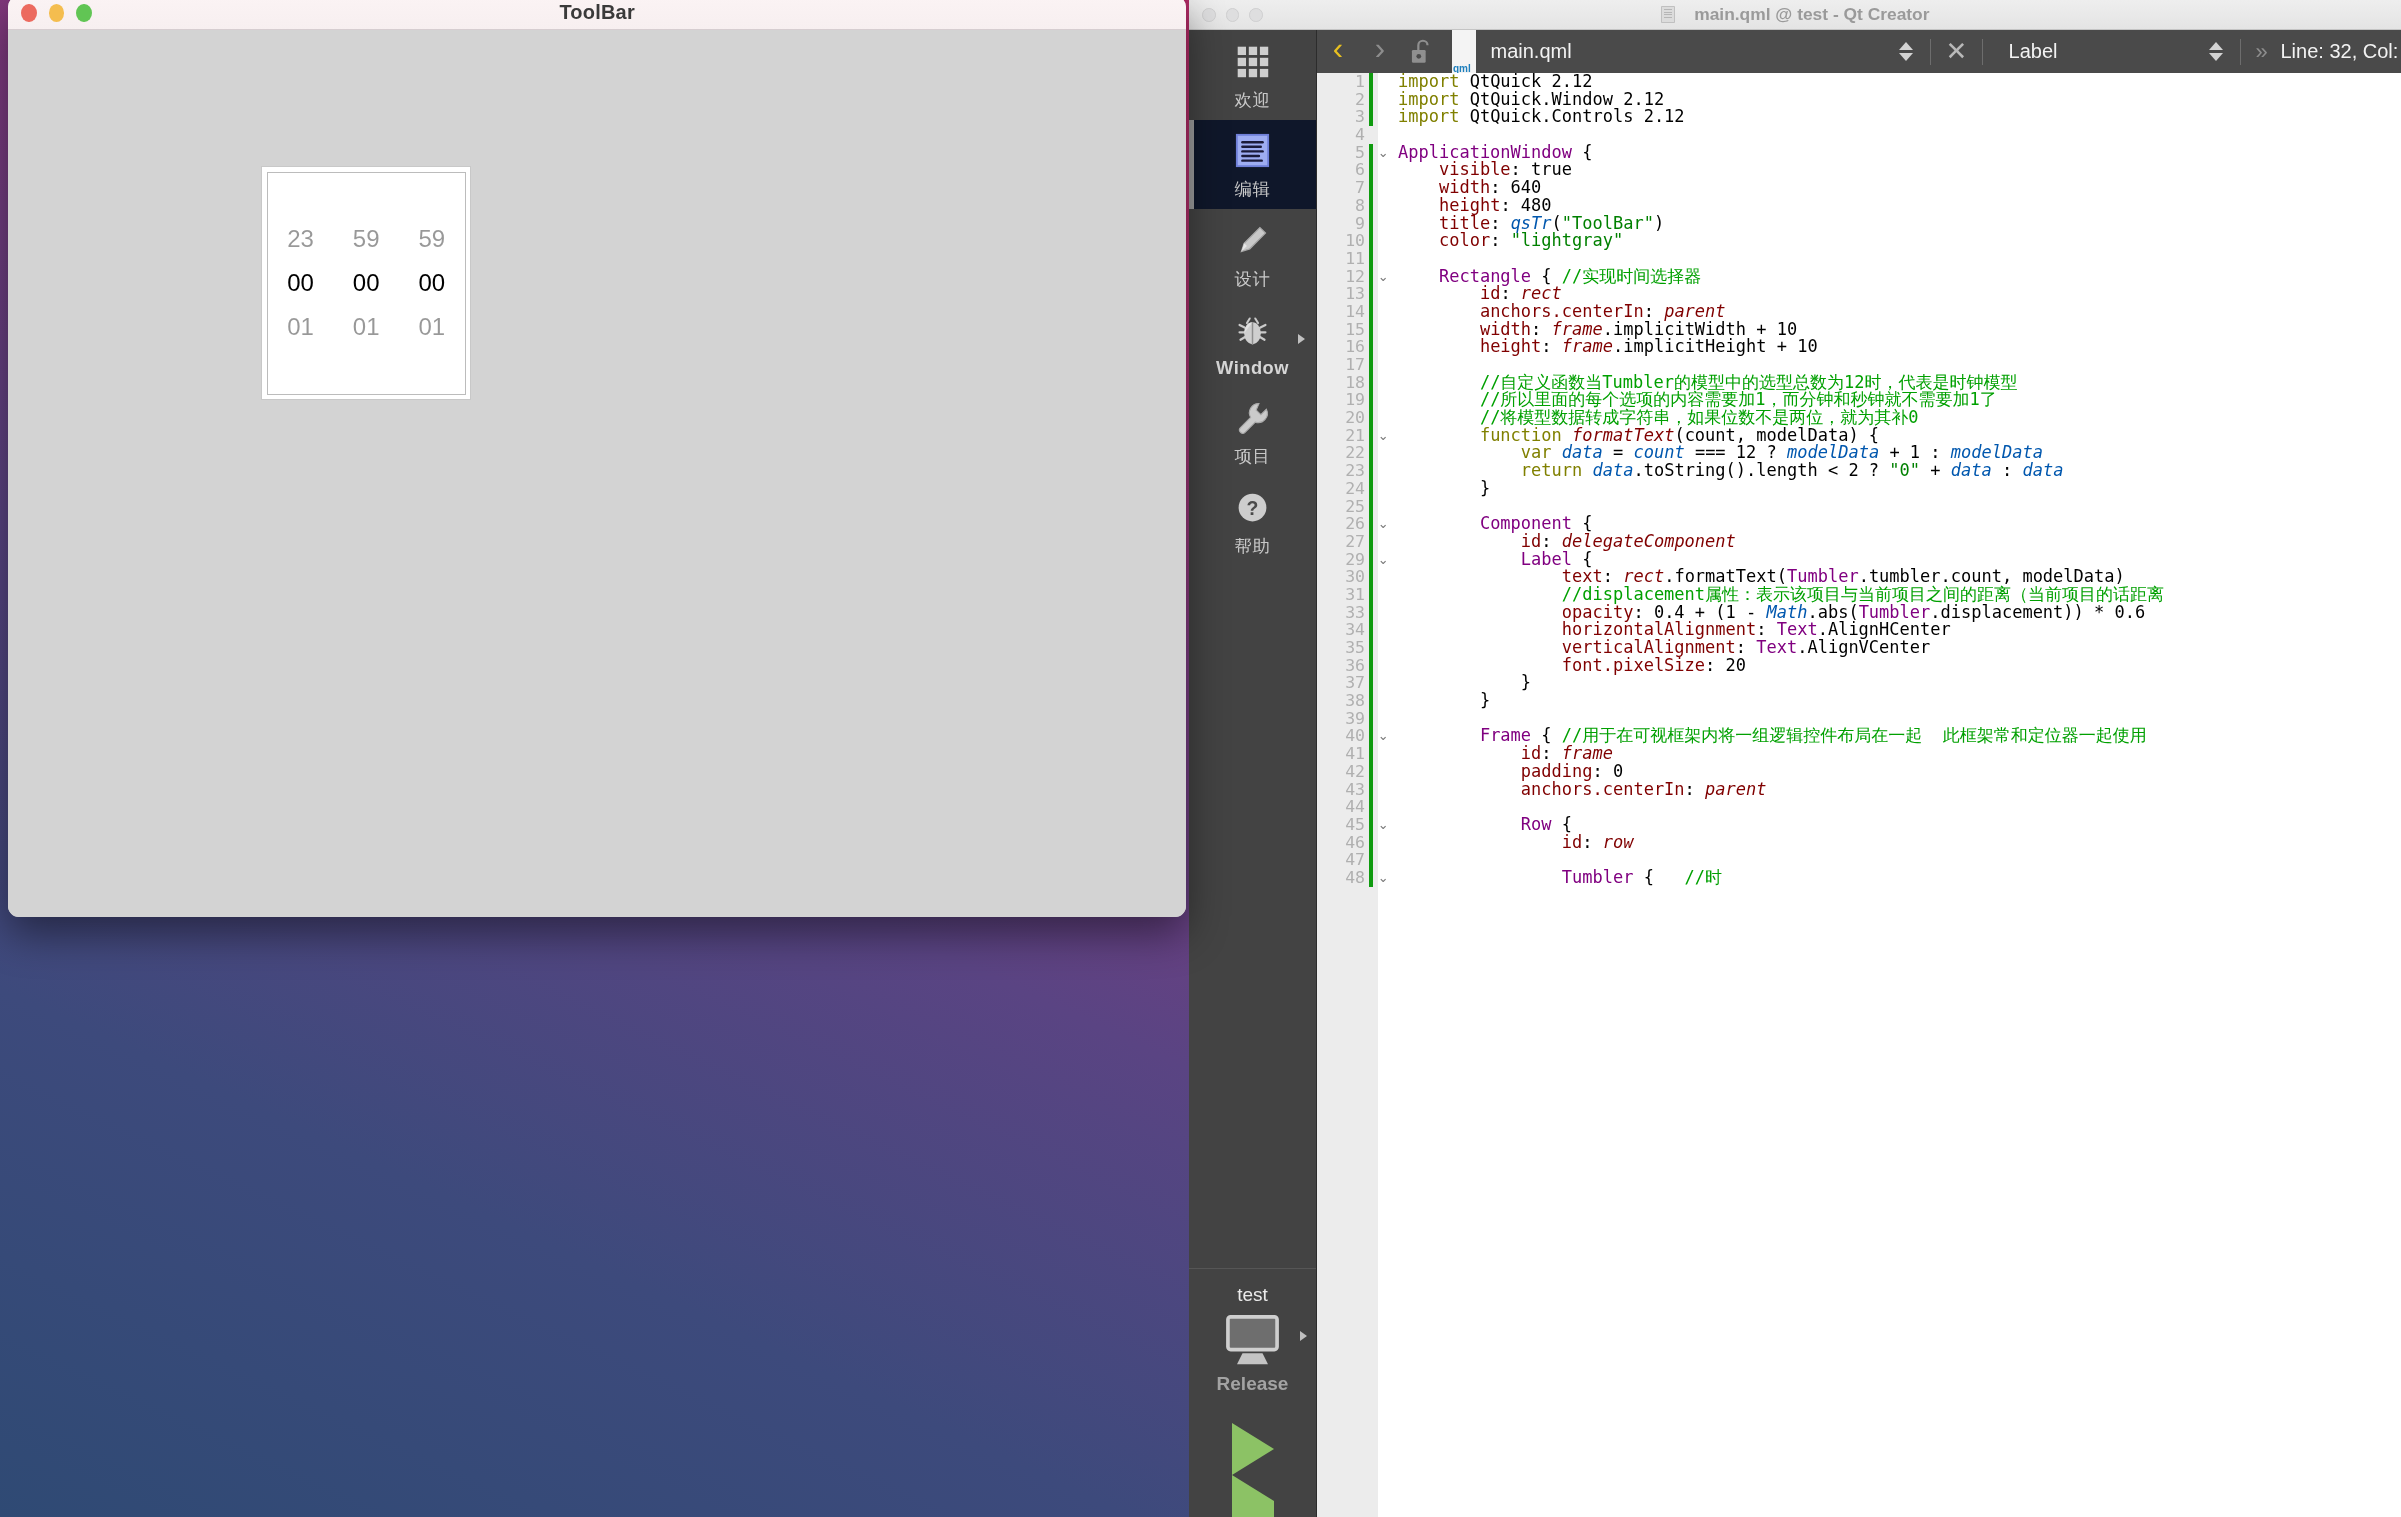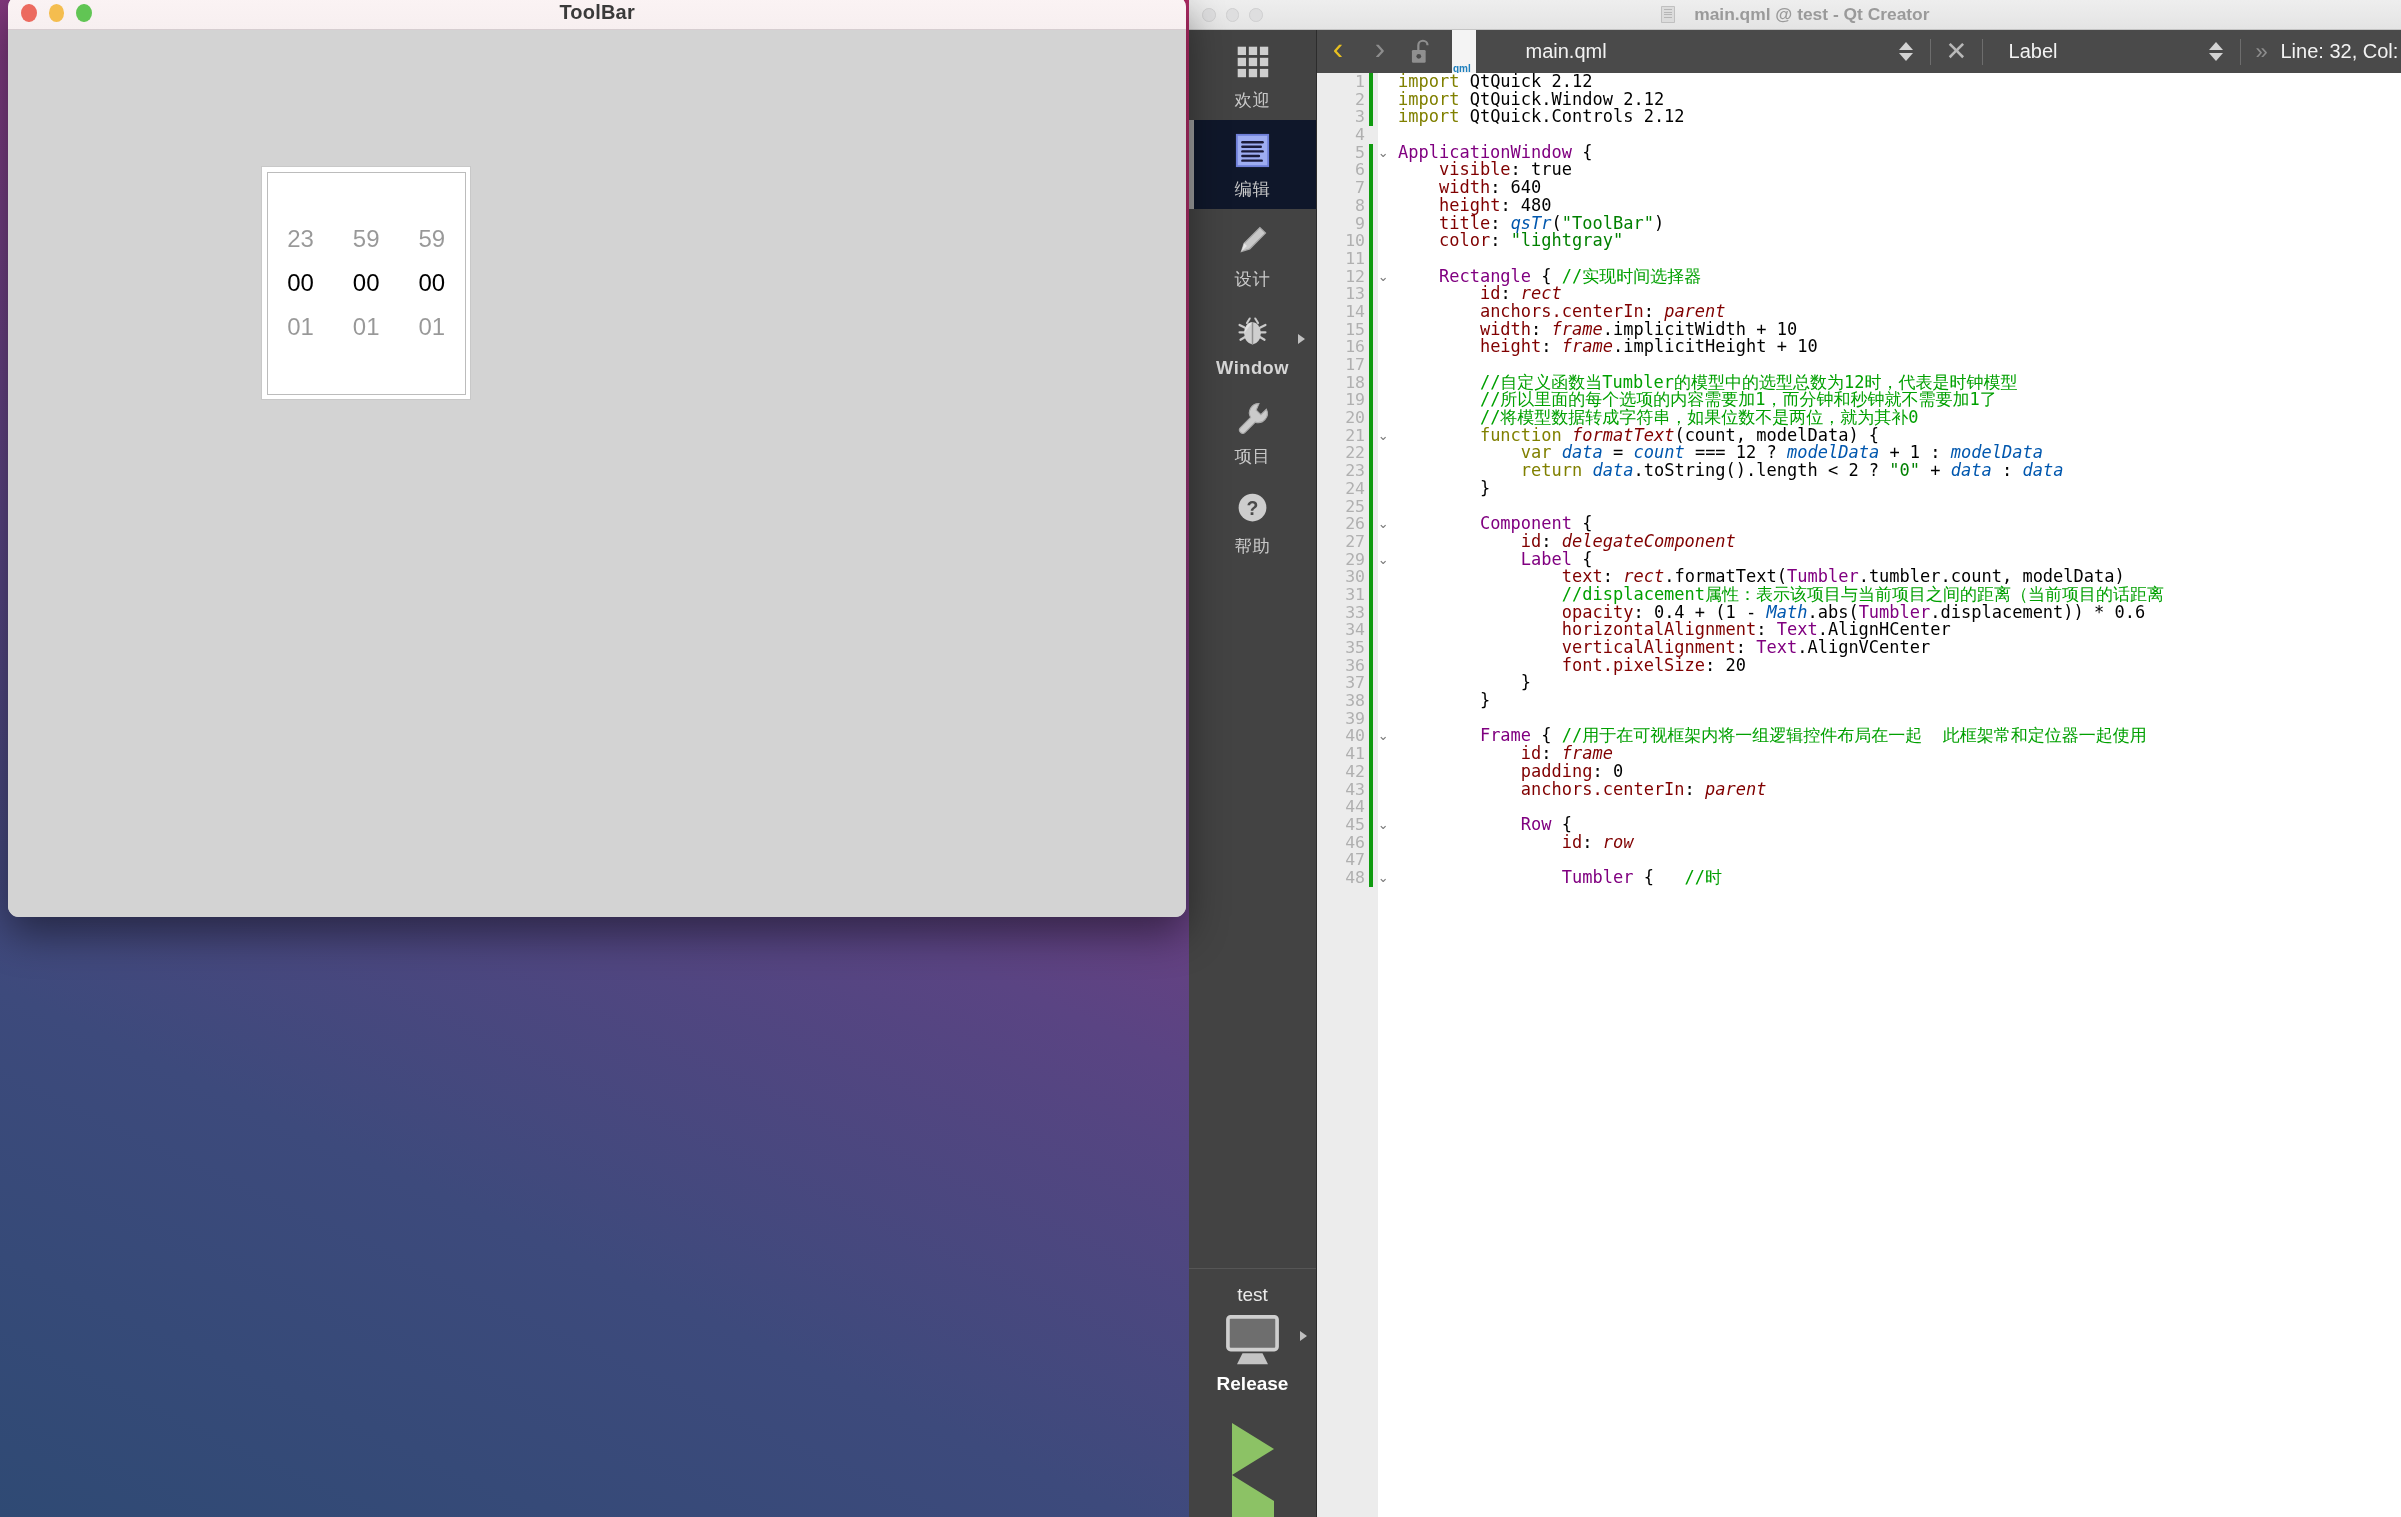--- a/index.html
+++ b/index.html
@@ -66,21 +66,21 @@
   .mode-arrow {
     position: absolute; right: 11px; top: 50%; margin-top: -9.2px;
     width: 0; height: 0; border-left: 7.3px solid #c0c0c0;
     border-top: 5.5px solid transparent; border-bottom: 5.5px solid transparent;
   }
   #qt-kit {
     position: absolute; left: 0; right: 0; bottom: 0; padding-top: 7.3px;
     border-top: 0.9px solid #565656;
   }
   .kit-label { text-align: center; color: #eaeaea; font-size: 19px; font-weight: normal; padding: 7.3px 0 3.7px; }
-  .kit-sub { text-align: center; color: #ffffff; font-size: 19px; font-weight: bold; padding: 1.8px 0 14.6px; }
+  .kit-sub { text-align: center; color: #a3a3a3; font-size: 19px; font-weight: bold; padding: 1.8px 0 14.6px; }
   .kit-icon-wrap { position: relative; display: flex; justify-content: center; padding: 3.7px 0; }
   .run-btn { display: flex; justify-content: center; padding: 13px 0; }
   .tri { width: 0; height: 0; border-left: 42px solid #8cc265; border-top: 26px solid transparent; border-bottom: 26px solid transparent; }
 
   
   #qt-edtoolbar {
     position: absolute; left: 128px; top: 30px; right: 0; height: 43px;
     background: #4a4a4a; display: flex; align-items: center; gap: 0;
     color: #f2f2f2; font-size: 20px; white-space: nowrap; overflow: hidden;
   }
@@ -302,21 +302,21 @@
         <rect x="2" y="13" width="15" height="14" rx="1.5" fill="#8f8f8f"></rect>
         <circle cx="9.5" cy="20" r="2.6" fill="#4a4a4a"></circle>
       </svg>
     </span>
     <span class="tb-ico">
       <span class="qmlfile">
         <span class="sheet"></span>
           <span class="tag">qml</span>
       </span>
     </span>
-    <span style="padding:0 14.6px 0 5.5px;margin-left:35px;">main.qml</span>
+    <span style="padding:0 14.6px 0 5.5px;">main.qml</span>
     <span style="flex:1 1 auto;"></span>
     <span class="spin">
         <i class="u"></i>
         <i class="d"></i>
       </span>
     <span class="tb-sep"></span>
     <span style="color:#b9b9b9;font-size:26px;padding:0 5.5px;">✕</span>
     <span class="tb-sep"></span>
     <span style="padding:0 16.5px;">Label</span>
     <span style="width:128px;"></span>

